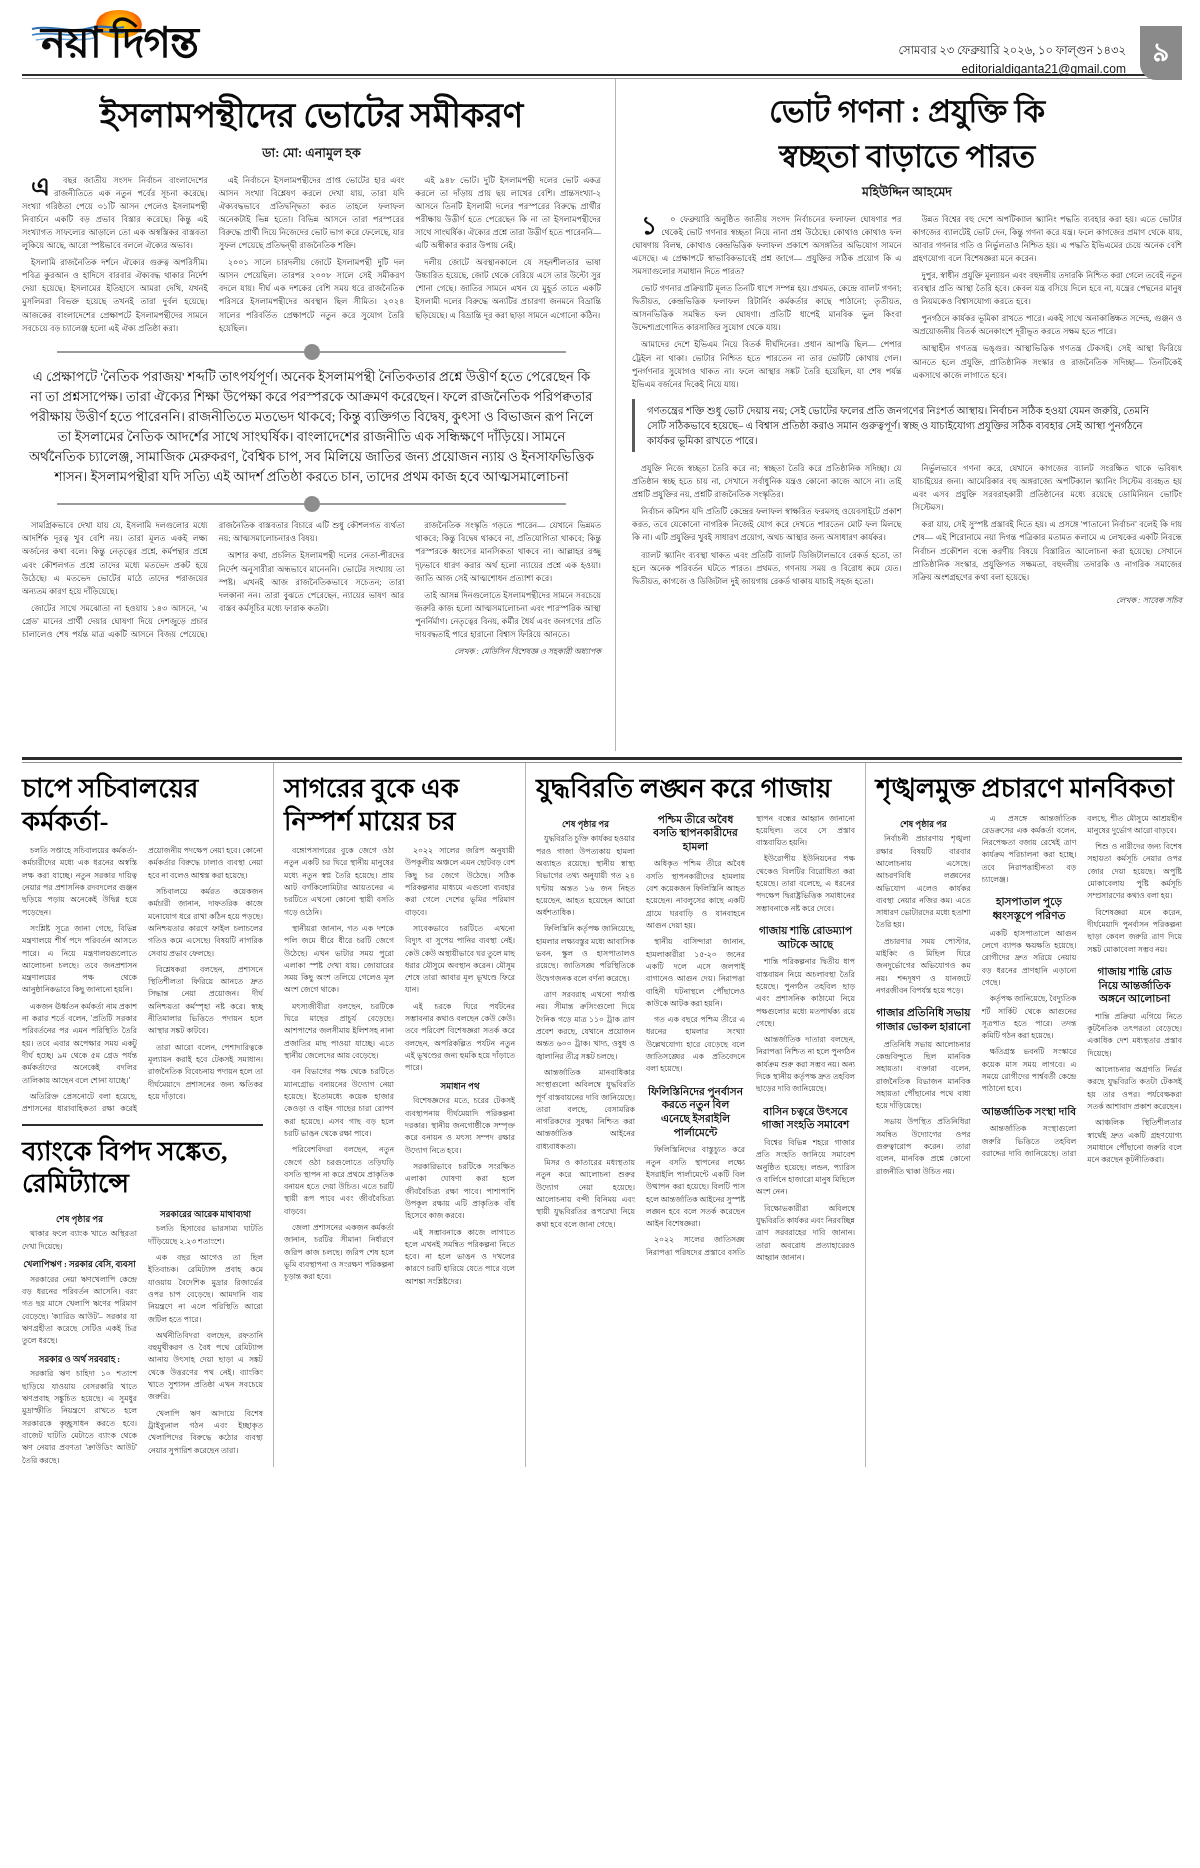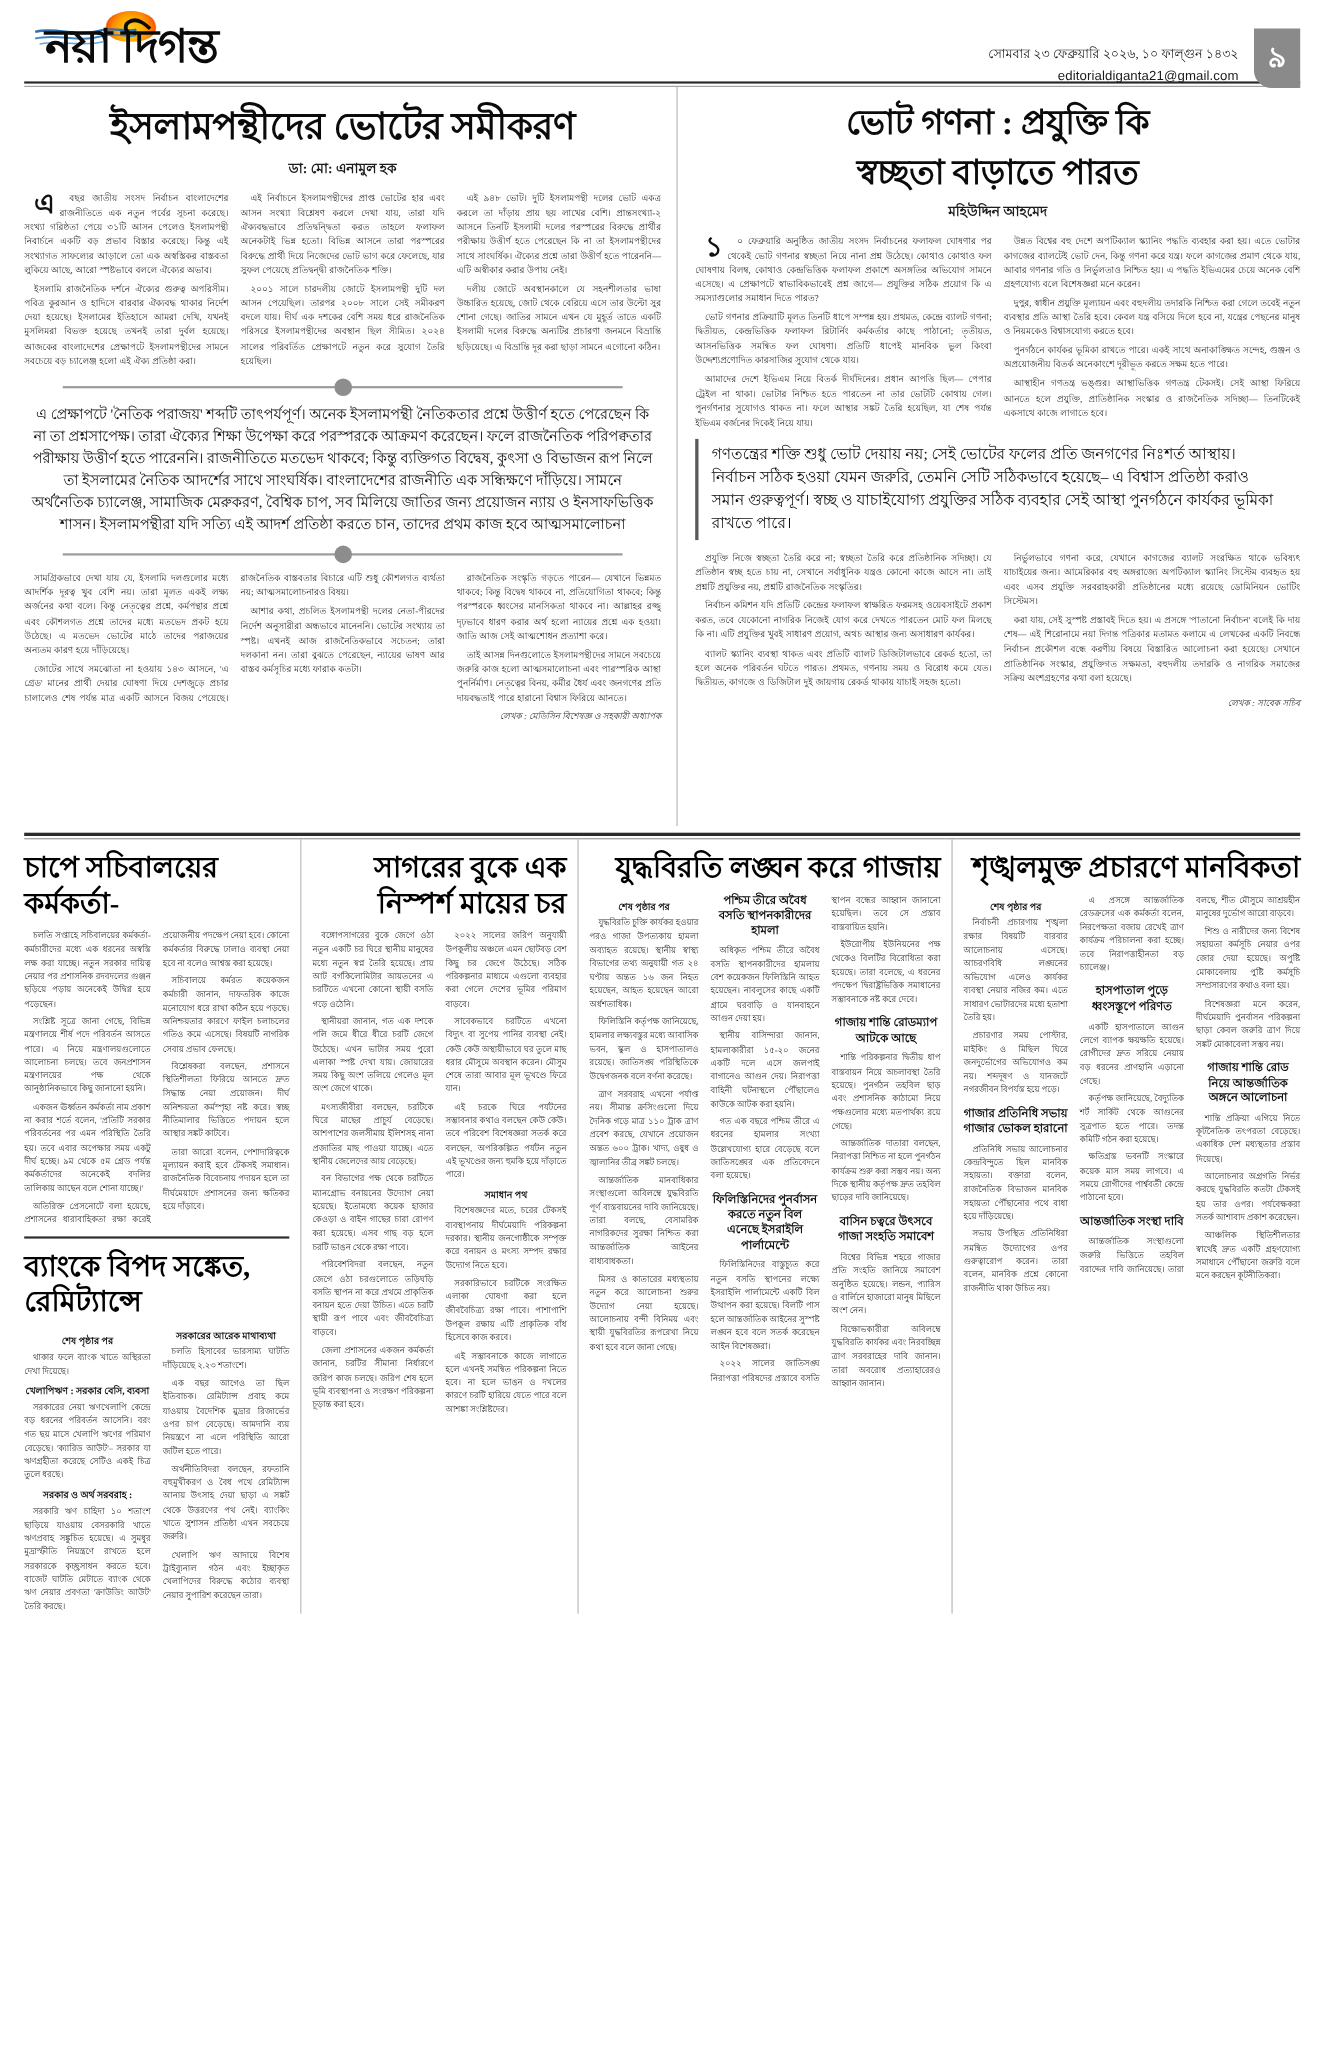--- a/index.html
+++ b/index.html
@@ -201,21 +201,21 @@
   .pullquote-left {
     font-size: 13.2px;
     line-height: 1.52;
     text-align: center;
     font-weight: normal;
     color: #101010;
     padding: 0 6px;
     margin-bottom: 6px;
   }
   .pullquote-right {
-    font-size: 14px;
+    font-size: 10px;
     line-height: 1.5;
     color: #101010;
     border-left: 3px solid #5a5a5a;
     padding: 4px 0 4px 12px;
     margin: 8px 16px 10px 0;
   }
   .credit {
     font-size: 8px;
     text-align: right;
     font-style: italic;
@@ -250,21 +250,21 @@
   .bcol.c3 { width: 340px; padding: 0 10px; border-right: 1px solid #b4b4b4; }
   .bcol.c4 { width: 316px; padding-left: 10px; }
 
   .head-m {
     font-size: 26px;
     font-weight: bold;
     line-height: 1.25;
     margin: 10px 0 7px 0;
     color: #000000;
   }
-  .head-m.center { text-align: right; }
+  .head-m.center { text-align: left; }
   .head-s {
     font-size: 10.5px;
     font-weight: bold;
     text-align: center;
     margin: 9px 0 5px 0;
     line-height: 1.3;
     color: #111;
   }
   .subhead-inline {
     font-size: 8.6px;

